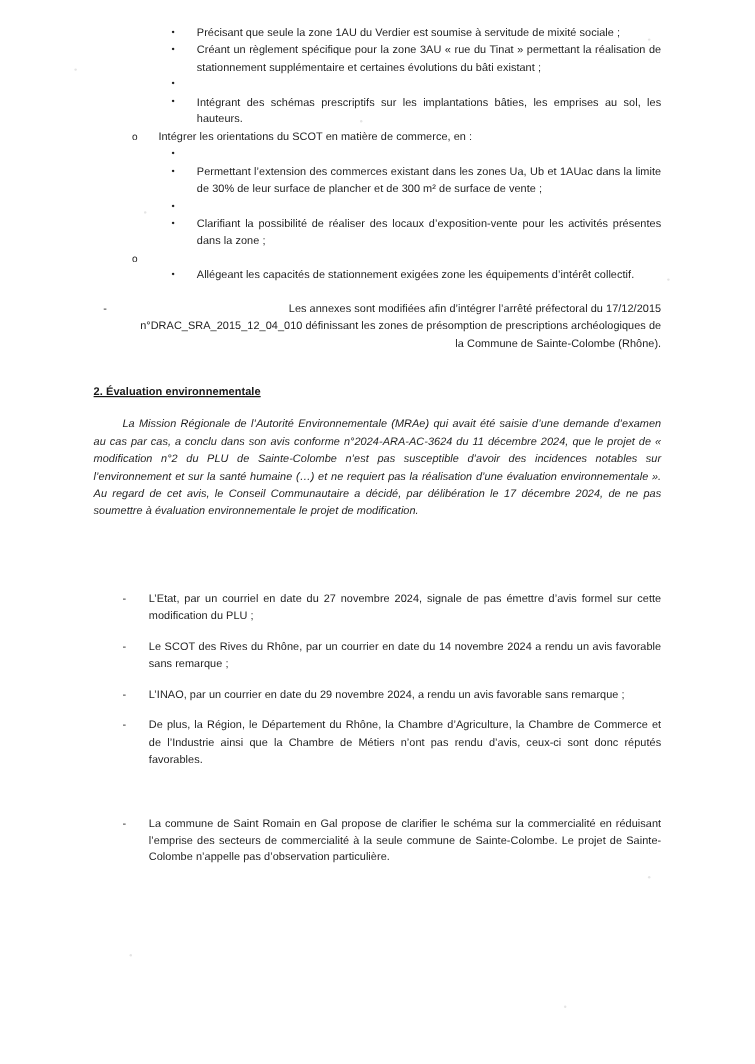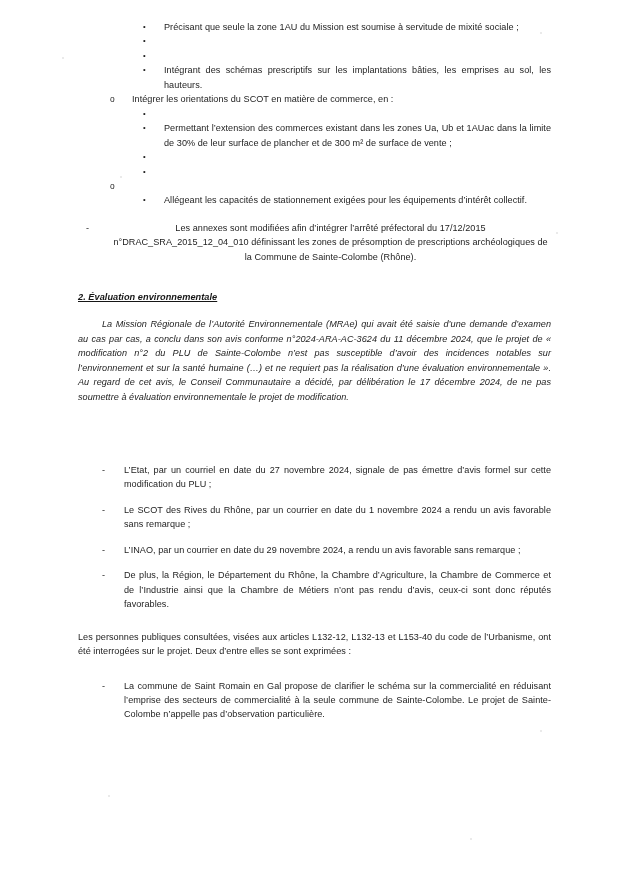--- a/index.html
+++ b/index.html
@@ -47,21 +47,20 @@
   .gap-xl { height: 26px; }
 
   .heading {
     font-size: 9.2px;
     line-height: 14px;
     font-weight: bold;
     text-decoration: underline;
     margin: 0;
     color: #161616;
     letter-spacing: 0.005em;
-    font-style: italic;
   }
 
   
   .li {
     display: flex;
     align-items: flex-start;
     font-size: 9.1px;
     line-height: 14.45px;
     color: #1d1d1d;
     letter-spacing: 0.005em;
@@ -118,25 +117,26 @@
   <div class="speck" style="left:540px; top:730px; width:2px; height:2px;"></div>
   <div class="speck" style="left:108px; top:795px; width:2px; height:2px;"></div>
   <div class="speck" style="left:470px; top:838px; width:2px; height:2px;"></div>
 
   <div class="doc-body">
 
     <div class="list-top">
 
       <div class="li lvl-bullet">
         <span class="marker">•</span>
-        <span class="txt">Précisant que seule la zone 1AU du Mission est soumise à servitude de mixité sociale ;</span>
-      </div>
-
-      <div class="li lvl-bullet">
-        <span class="marker">•</span>
+        <span class="txt">Précisant que seule la zone 1AU du Verdier est soumise à servitude de mixité sociale ;</span>
+      </div>
+
+      <div class="li lvl-bullet">
+        <span class="marker">•</span>
+        <span class="txt">Créant un règlement spécifique pour la zone 3AU « rue du Tinat » permettant la réalisation de stationnement supplémentaire et certaines évolutions du bâti existant ;</span>
       </div>
 
       <div class="li lvl-bullet">
         <span class="marker">•</span>
       </div>
 
       <div class="li lvl-bullet">
         <span class="marker">•</span>
         <span class="txt">Intégrant des schémas prescriptifs sur les implantations bâties, les emprises au sol, les hauteurs.</span>
       </div>
@@ -154,37 +154,38 @@
         <span class="marker">•</span>
         <span class="txt">Permettant l’extension des commerces existant dans les zones Ua, Ub et 1AUac dans la limite de 30% de leur surface de plancher et de 300 m² de surface de vente ;</span>
       </div>
 
       <div class="li lvl-bullet">
         <span class="marker">•</span>
       </div>
 
       <div class="li lvl-bullet">
         <span class="marker">•</span>
+        <span class="txt">Clarifiant la possibilité de réaliser des locaux d’exposition-vente pour les activités présentes dans la zone ;</span>
       </div>
 
       <div class="li lvl-circ">
         <span class="marker">o</span>
       </div>
 
       <div class="li lvl-bullet">
         <span class="marker">•</span>
-        <span class="txt">Allégeant les capacités de stationnement exigées pour les équipements d’intérêt collectif.</span>
+        <span class="txt">Allégeant les capacités de stationnement exigées zone les équipements d’intérêt collectif.</span>
       </div>
     </div>
 
     <div class="gap-md"></div>
 
     <div class="li lvl-dash">
       <span class="marker">-</span>
-      <span class="txt" style="text-align:center;">Les annexes sont modifiées afin d’intégrer l’arrêté préfectoral du 17/12/2015 n°DRAC_SRA_2015_12_04_010 définissant les zones de présomption de prescriptions archéologiques de la Commune de Sainte-Colombe (Rhône).</span>
+      <span class="txt" style="text-align:right;">Les annexes sont modifiées afin d’intégrer l’arrêté préfectoral du 17/12/2015 n°DRAC_SRA_2015_12_04_010 définissant les zones de présomption de prescriptions archéologiques de la Commune de Sainte-Colombe (Rhône).</span>
     </div>
 
     <div class="gap-xl"></div>
 
     <div class="heading">2. Évaluation environnementale</div>
 
     <div class="gap-md"></div>
 
     <p class="para indent">La Mission Régionale de l’Autorité Environnementale (MRAe) qui avait été saisie d’une demande d’examen au cas par cas, a conclu dans son avis conforme n°2024-ARA-AC-3624 du 11 décembre 2024, que le projet de « modification n°2 du PLU de Sainte-Colombe n’est pas susceptible d’avoir des incidences notables sur l’environnement et sur la santé humaine (…) et ne requiert pas la réalisation d’une évaluation environnementale ». Au regard de cet avis, le Conseil Communautaire a décidé, par délibération le 17 décembre 2024, de ne pas soumettre à évaluation environnementale le projet de modification.</p>
 
@@ -196,35 +197,34 @@
 
     <div class="gap-md"></div>
 
     <div class="spaced-list">
       <div class="li lvl-dash2">
         <span class="marker">-</span>
         <span class="txt">L’Etat, par un courriel en date du 27 novembre 2024, signale de pas émettre d’avis formel sur cette modification du PLU ;</span>
       </div>
       <div class="li lvl-dash2">
         <span class="marker">-</span>
-        <span class="txt">Le SCOT des Rives du Rhône, par un courrier en date du 1 novembre 2024 a rendu un avis favorable sans remarque ;</span>
+        <span class="txt">Le SCOT des Rives du Rhône, par un courrier en date du 14 novembre 2024 a rendu un avis favorable sans remarque ;</span>
       </div>
       <div class="li lvl-dash2">
         <span class="marker">-</span>
         <span class="txt">L’INAO, par un courrier en date du 29 novembre 2024, a rendu un avis favorable sans remarque ;</span>
       </div>
       <div class="li lvl-dash2">
         <span class="marker">-</span>
         <span class="txt">De plus, la Région, le Département du Rhône, la Chambre d’Agriculture, la Chambre de Commerce et de l’Industrie ainsi que la Chambre de Métiers n’ont pas rendu d’avis, ceux-ci sont donc réputés favorables.</span>
       </div>
     </div>
 
     <div class="gap-sm"></div>
 
-    <p class="para">Les personnes publiques consultées, visées aux articles L132-12, L132-13 et L153-40 du code de l’Urbanisme, ont été interrogées sur le projet. Deux d’entre elles se sont exprimées :</p>
 
     <div class="gap-lg"></div>
 
     <div class="spaced-list">
       <div class="li lvl-dash2">
         <span class="marker">-</span>
         <span class="txt">La commune de Saint Romain en Gal propose de clarifier le schéma sur la commercialité en réduisant l’emprise des secteurs de commercialité à la seule commune de Sainte-Colombe. Le projet de Sainte-Colombe n’appelle pas d’observation particulière.</span>
       </div>
     </div>
 

